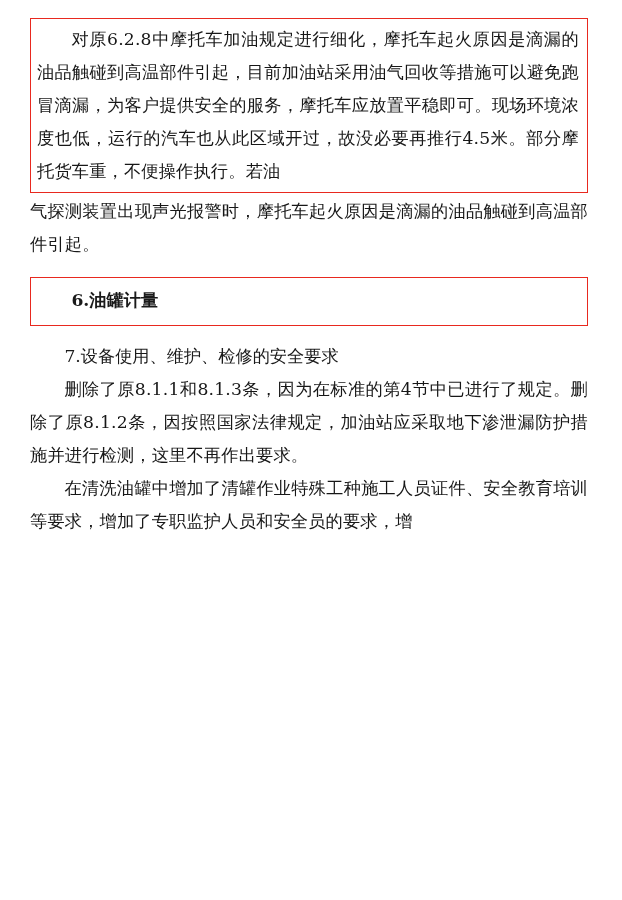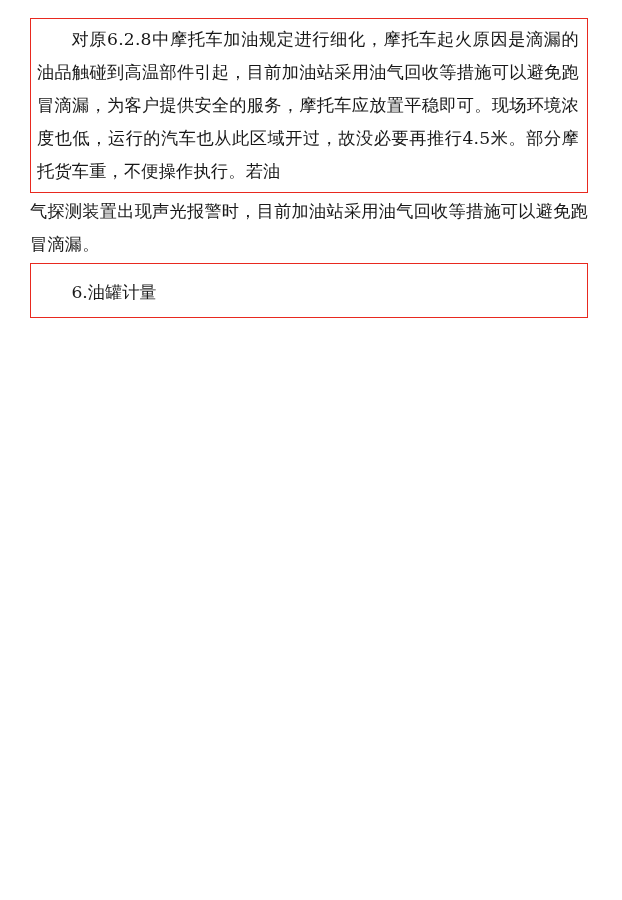--- a/index.html
+++ b/index.html
@@ -39,23 +39,24 @@
     box-sizing: border-box;
     padding: 4px 8px 4px 6px;
   }
   .box1 {
     margin-bottom: 0;
   }
   .after-box1 {
     margin-top: 2px;
   }
   .box2 {
-    margin-top: 2px;
-    padding-top: 12px;
+    margin-top: 16px;
+    padding-top: 6px;
     padding-bottom: 8px;
+    font-weight: bold;
   }
   .box2 .heading {
     text-indent: 2em;
     margin-bottom: 0;
   }
   .section-block {
     margin-top: 14px;
   }
   .heading {
     font-size: 17.2px;
@@ -66,21 +67,26 @@
 </head>
 <body>
 
 <div class="page">
 
   <div class="boxed box1">
     <p class="para indent">对原6.2.8中摩托车加油规定进行细化，摩托车起火原因是滴漏的油品触碰到高温部件引起，目前加油站采用油气回收等措施可以避免跑冒滴漏，为客户提供安全的服务，摩托车应放置平稳即可。现场环境浓度也低，运行的汽车也从此区域开过，故没必要再推行4.5米。部分摩托货车重，不便操作执行。若油</p>
   </div>
 
   <div class="after-box1">
-    <p class="para">气探测装置出现声光报警时，目前加油站采用油气回收等措施可以避免跑冒滴漏。</p>
+    <p class="para">气探测装置出现声光报警时，摩托车起火原因是滴漏的油品触碰到高温部件引起。</p>
   </div>
 
   <div class="boxed box2">
     <p class="heading">6.油罐计量</p>
   </div>
 
+  <div class="section-block">
+    <p class="heading" style="text-indent:2em">7.设备使用、维护、检修的安全要求</p>
+    <p class="para indent">删除了原8.1.1和8.1.3条，因为在标准的第4节中已进行了规定。删除了原8.1.2条，因按照国家法律规定，加油站应采取地下渗泄漏防护措施并进行检测，这里不再作出要求。</p>
+    <p class="para indent">在清洗油罐中增加了清罐作业特殊工种施工人员证件、安全教育培训等要求，增加了专职监护人员和安全员的要求，增</p>
+  </div>
 
 </div>
 
 </body></html>

